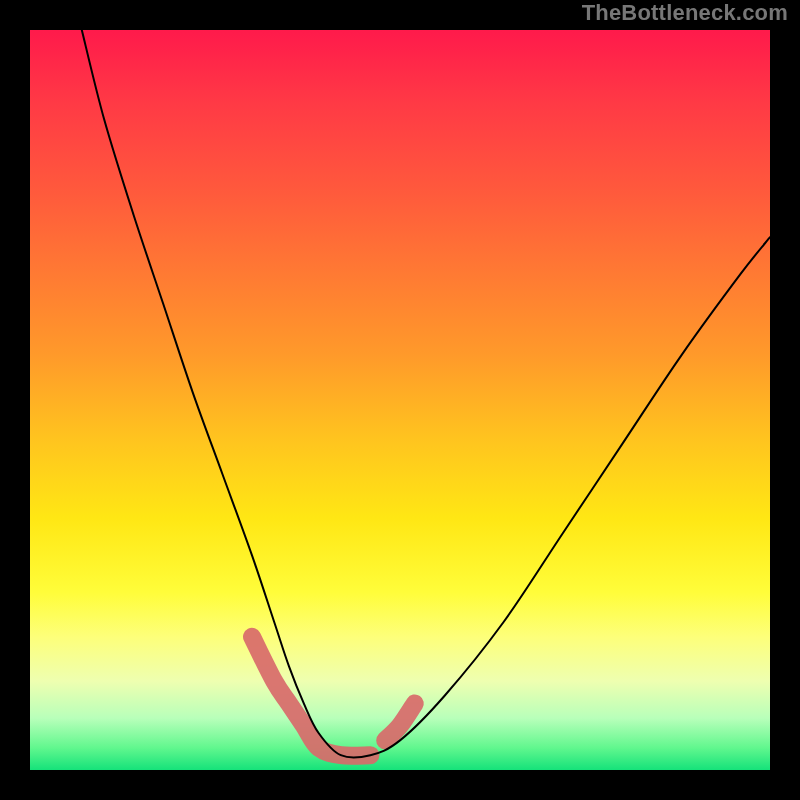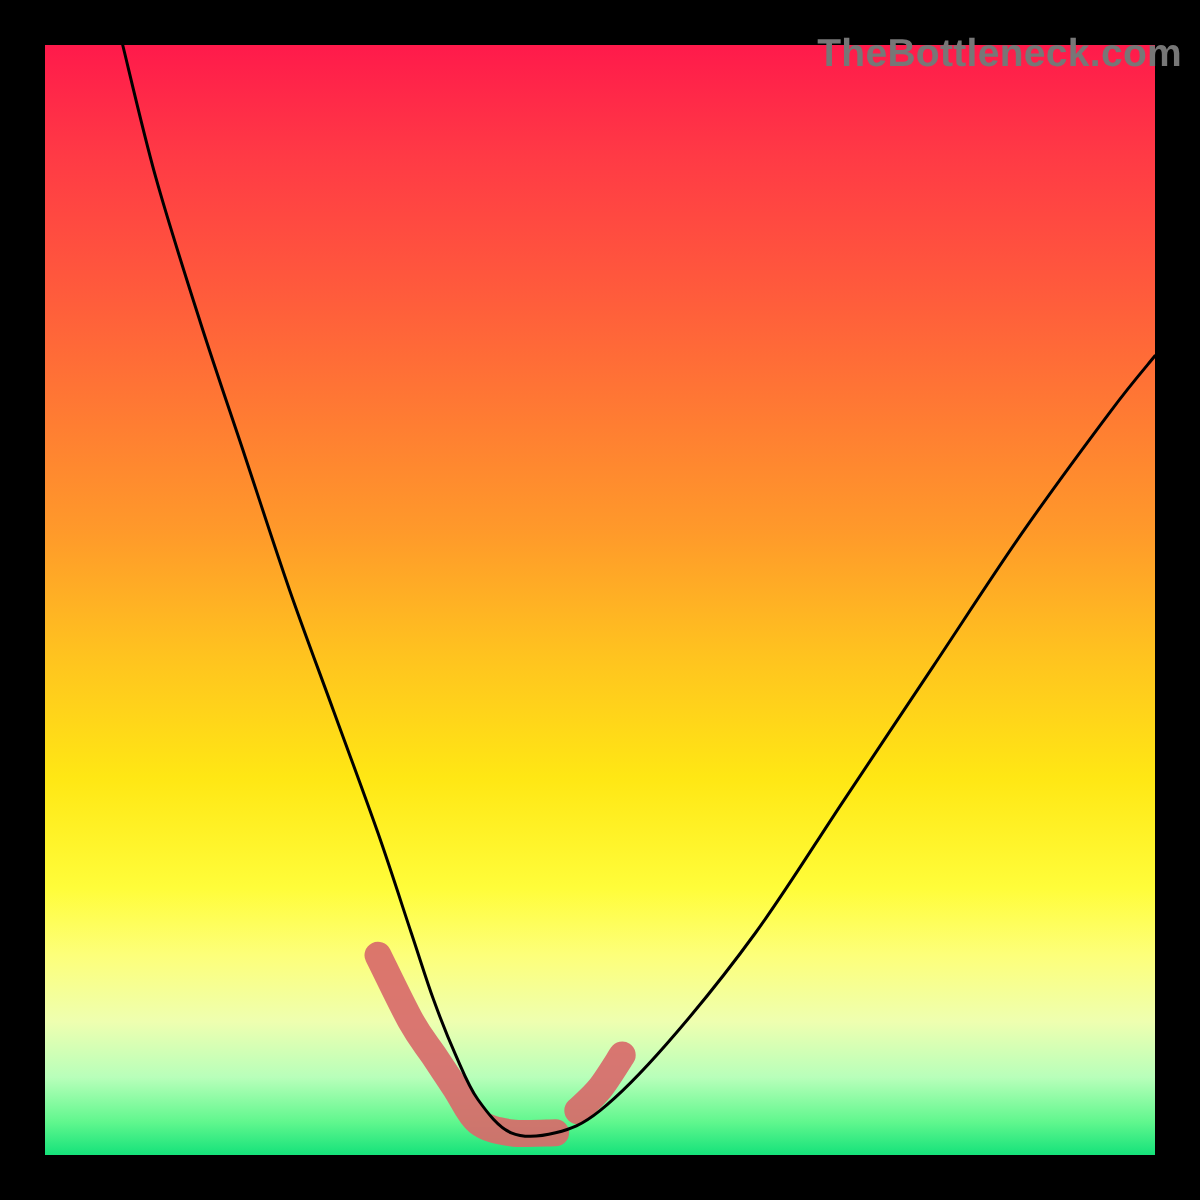--- a/index.html
+++ b/index.html
@@ -11,24 +11,24 @@
     overflow: hidden;
     font-family: Arial, Helvetica, sans-serif;
   }
   .stage {
     position: relative;
     width: 800px;
     height: 800px;
   }
   .watermark {
     position: absolute;
-    top: 20px;
+    top: 0;
     right: 12px;
     color: #777;
-    font-size: 26px;
+    font-size: 22px;
     font-weight: 600;
     letter-spacing: 0.2px;
     z-index: 10;
   }
   .plot-area {
     position: absolute;
     left: 30px;
     top: 30px;
     width: 740px;
     height: 740px;

